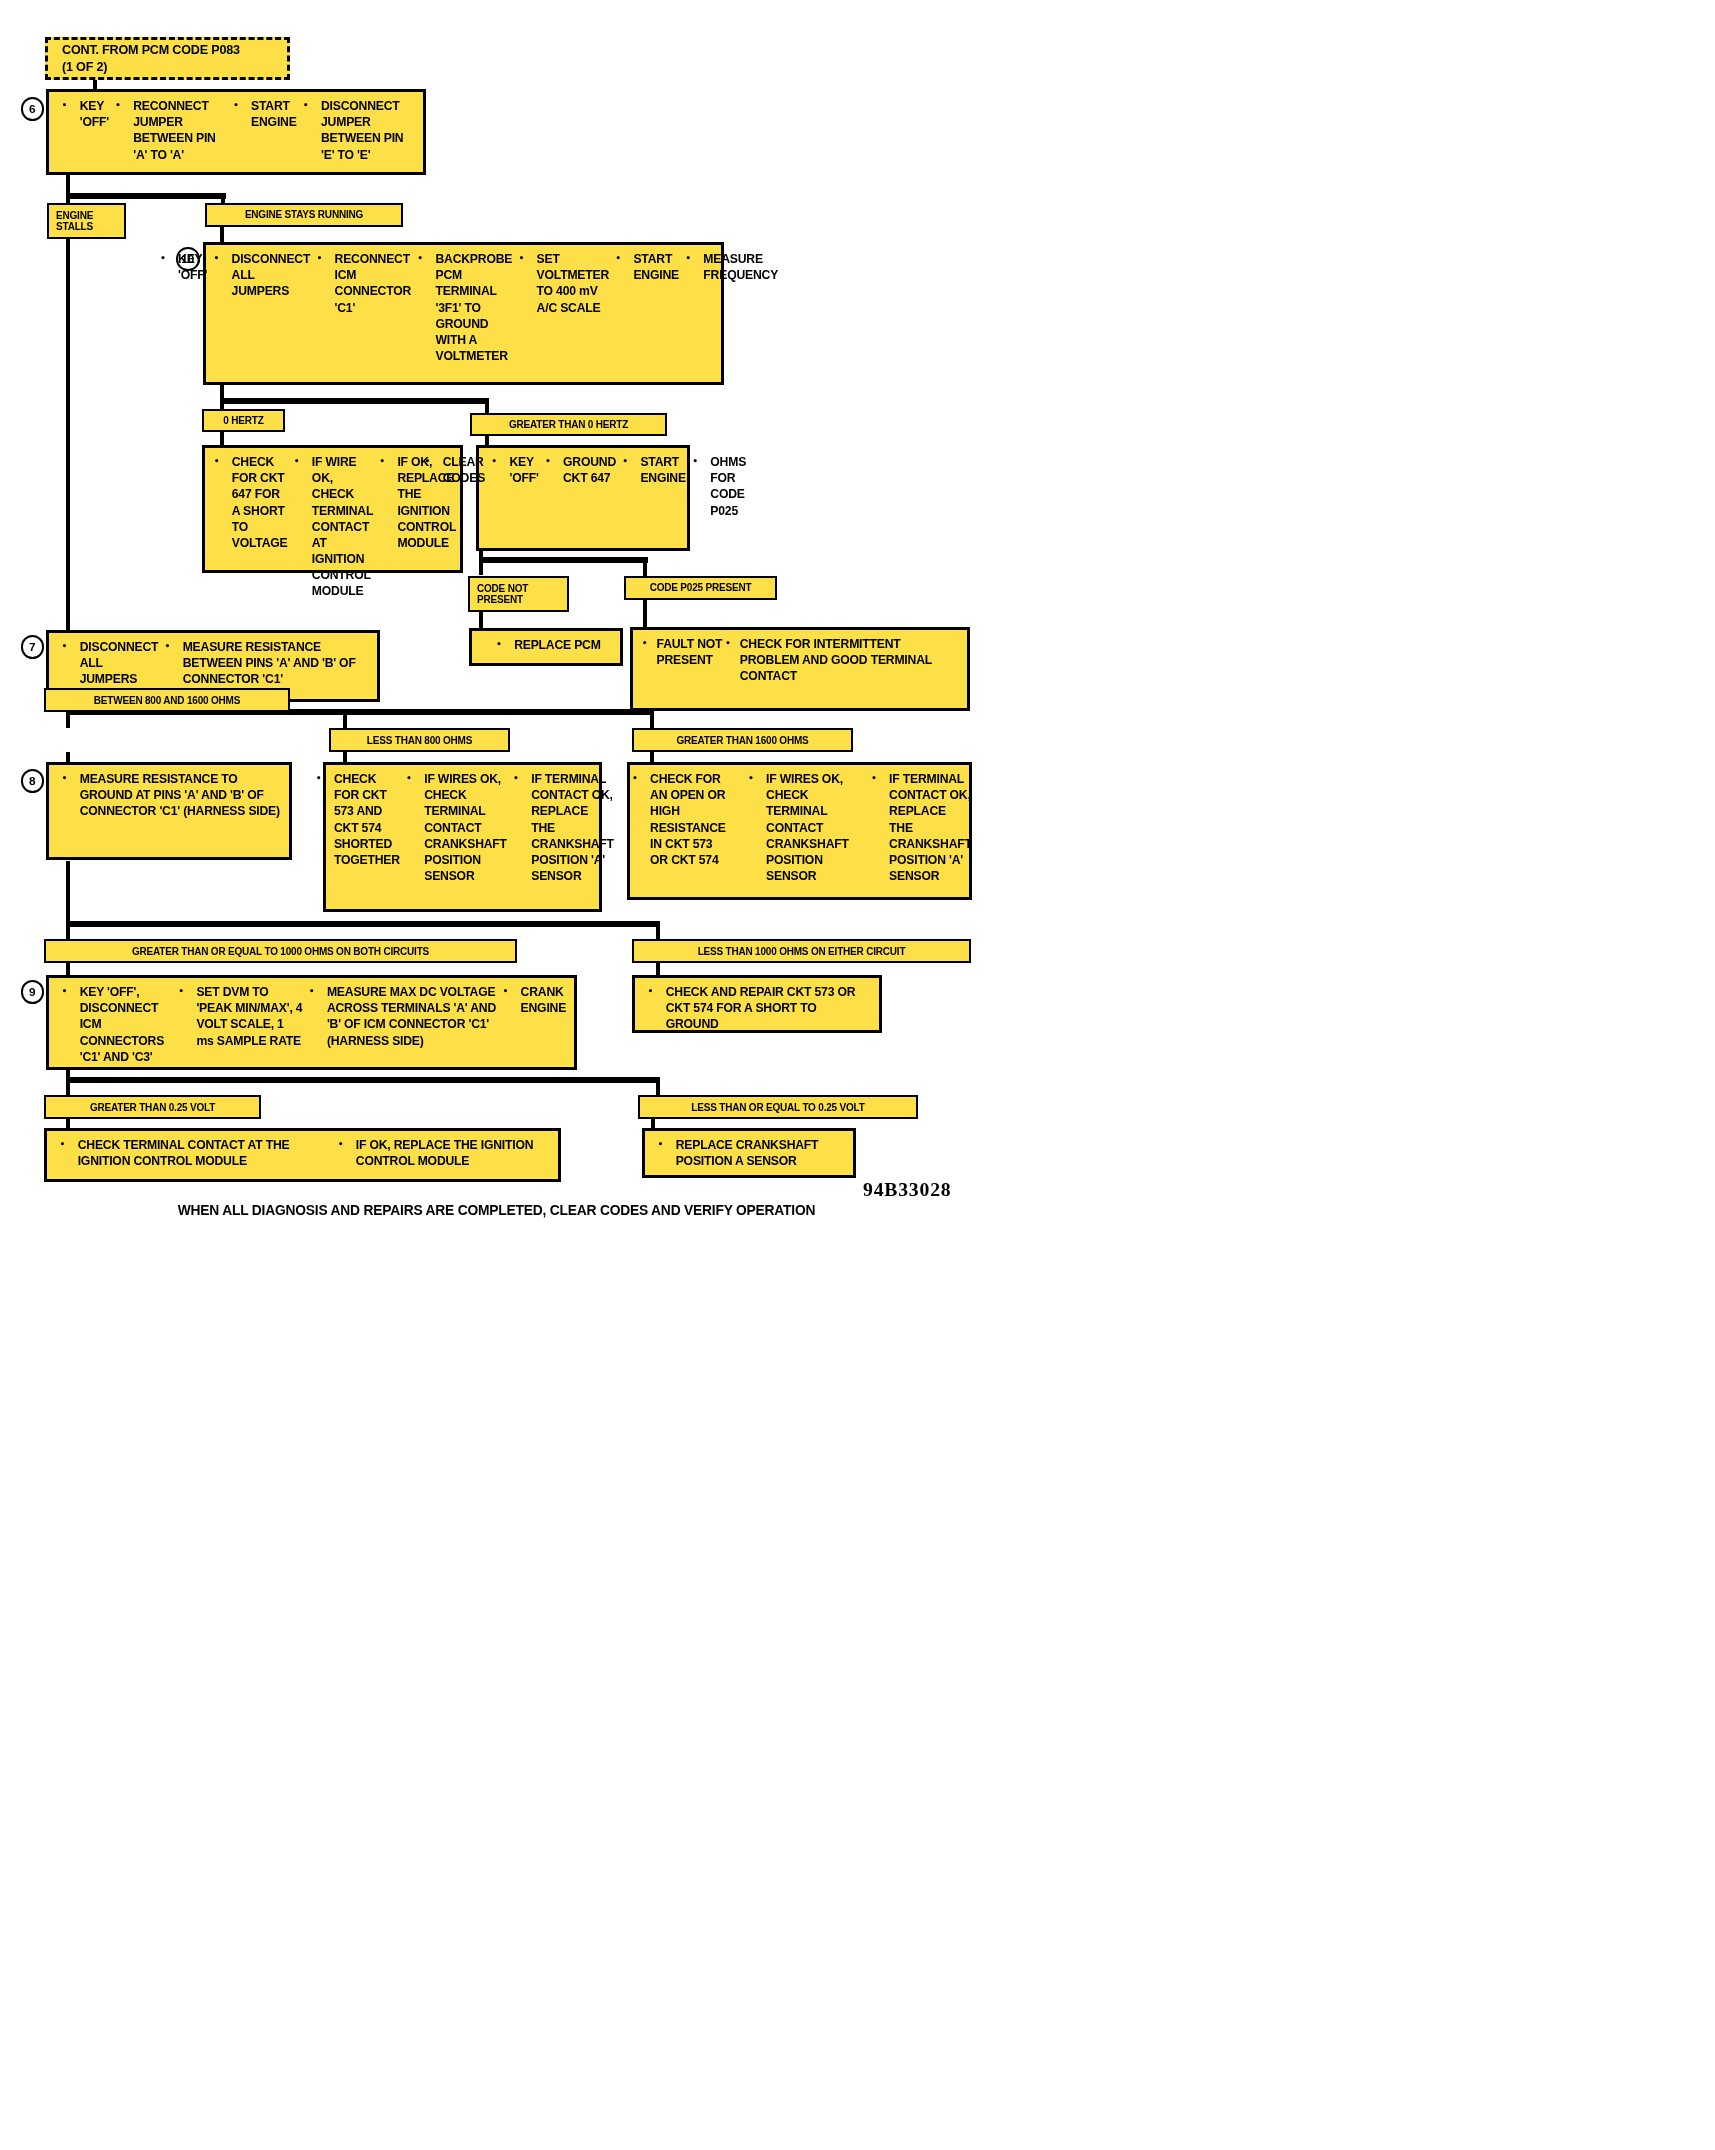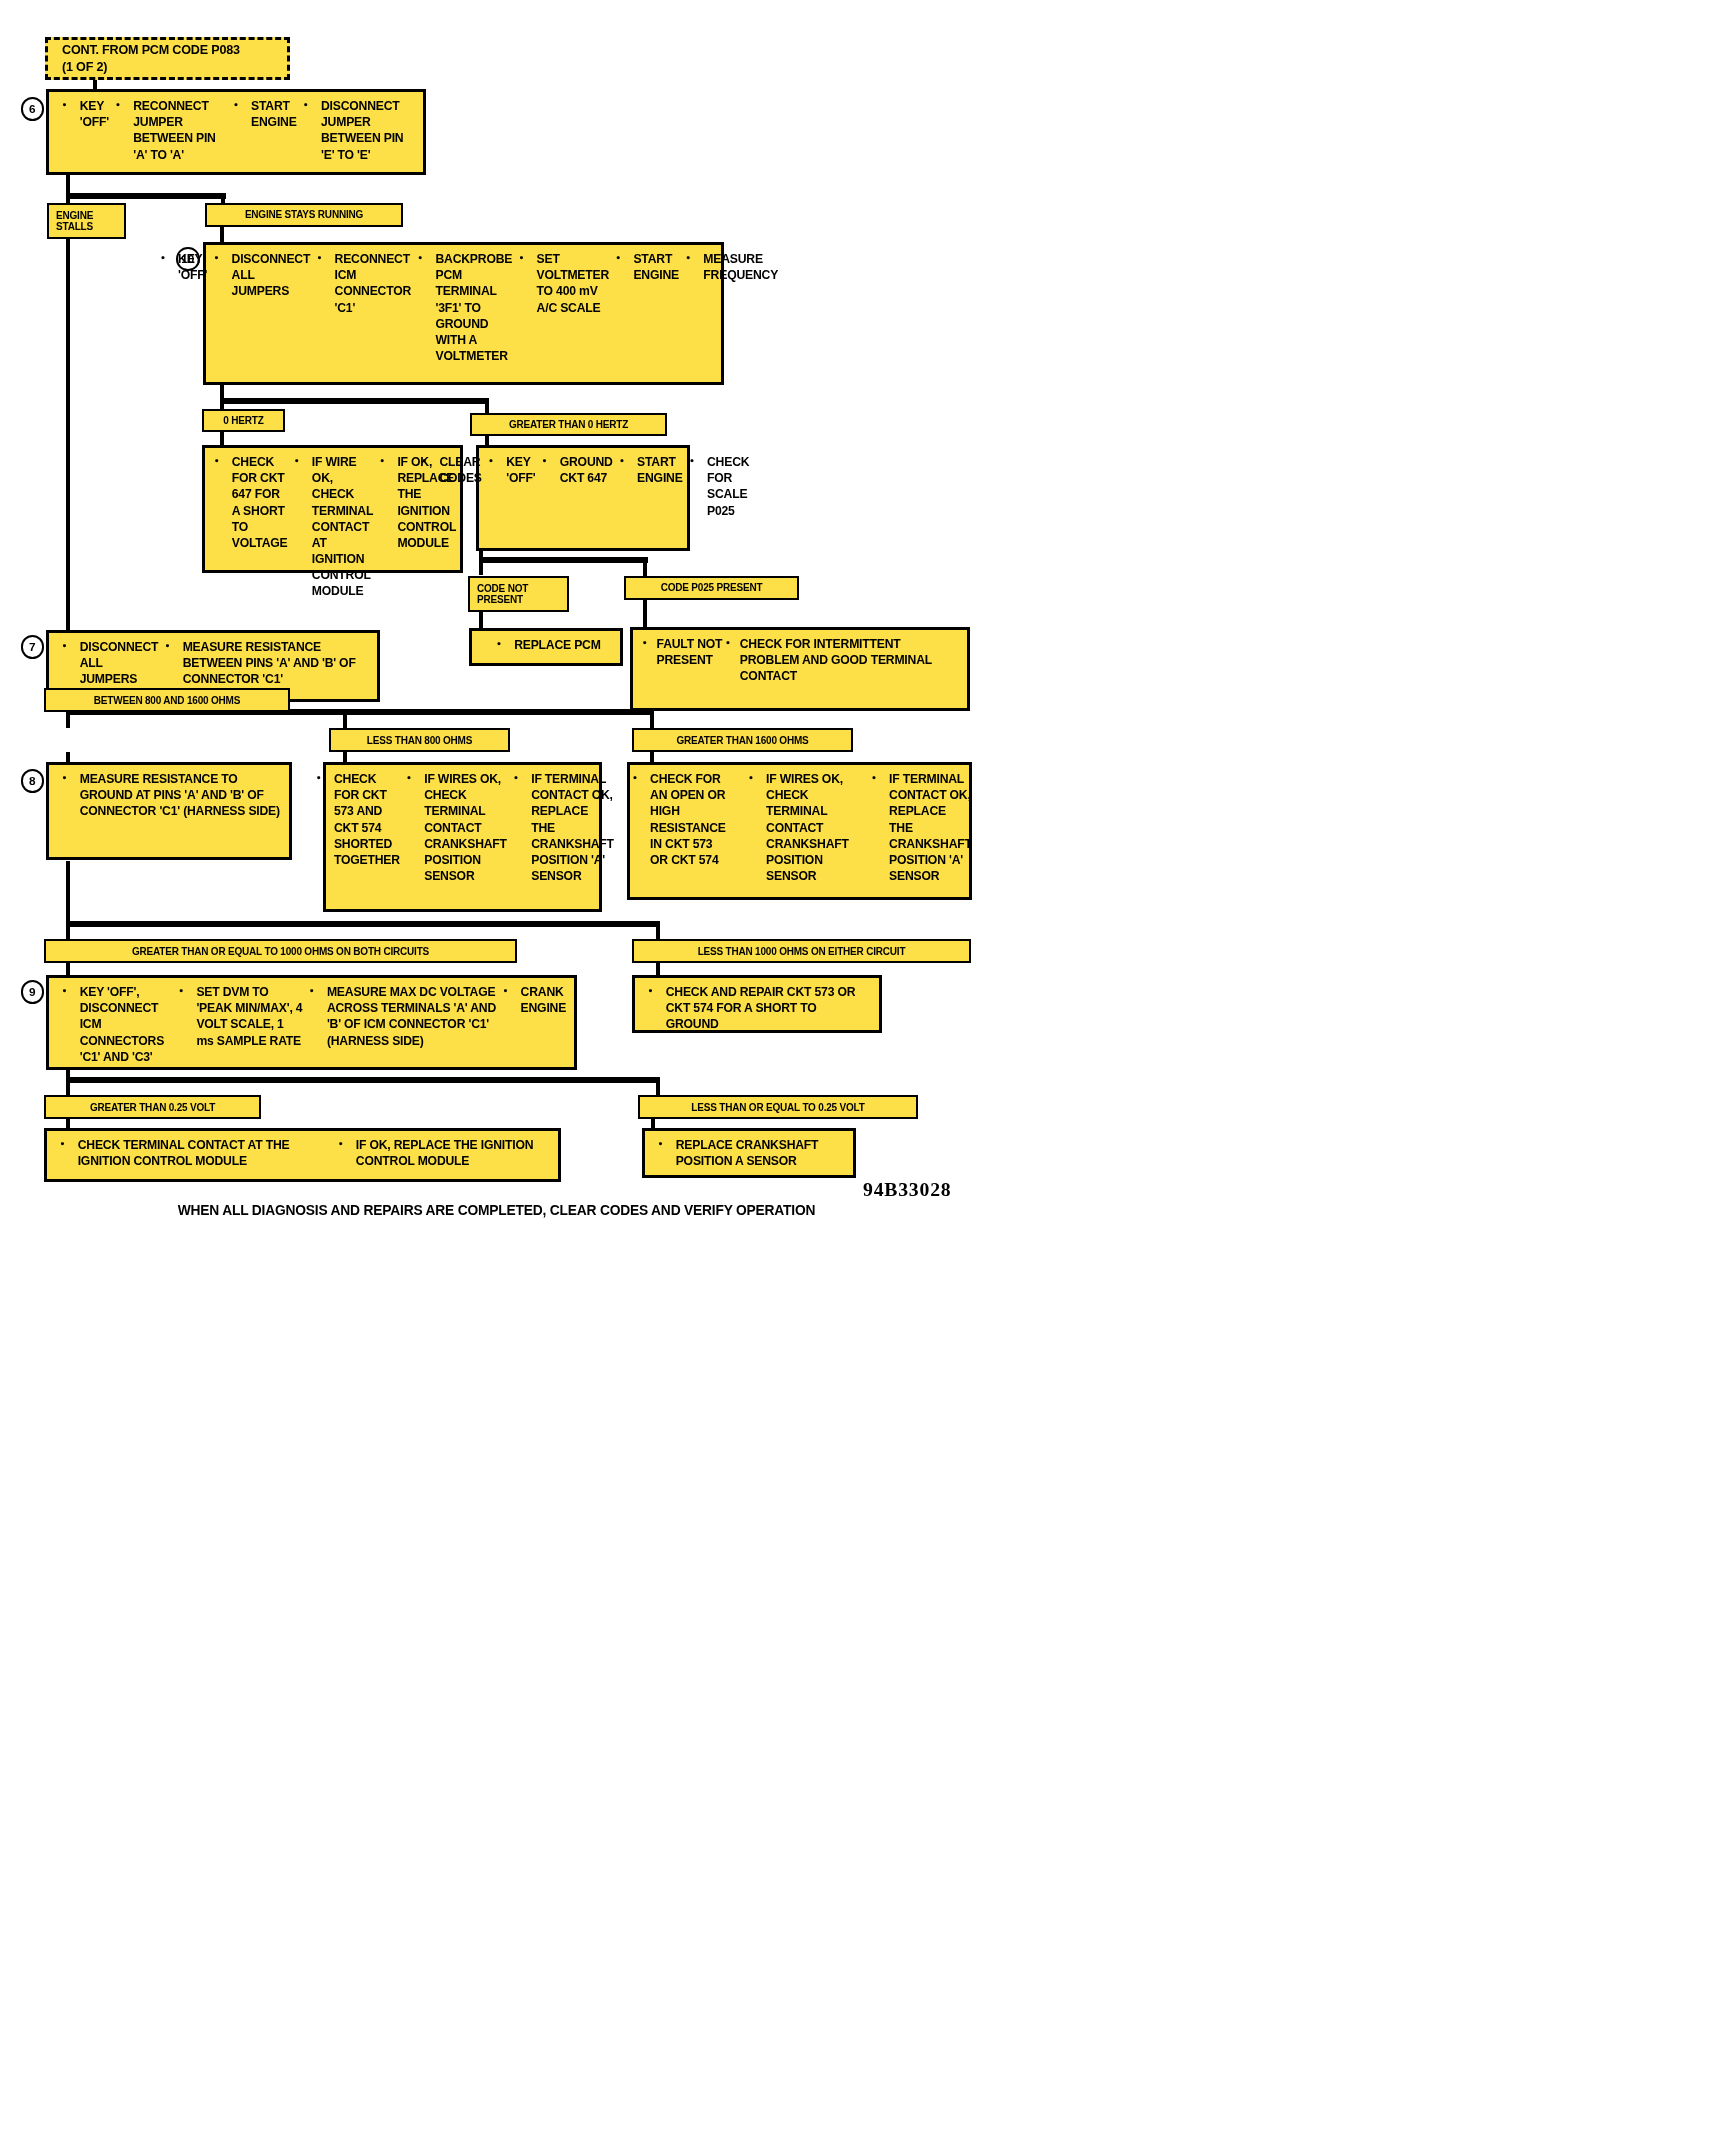--- a/index.html
+++ b/index.html
@@ -106,25 +106,25 @@
     <div class="li">CHECK FOR CKT 647 FOR A SHORT TO VOLTAGE</div>
     <div class="li">IF WIRE OK, CHECK TERMINAL CONTACT AT IGNITION CONTROL MODULE</div>
     <div class="li">IF OK, REPLACE THE IGNITION CONTROL MODULE</div>
   </div>
 
   <div class="node box" style="left:476px;top:445px;width:214px;height:106px;">
     <div class="li">CLEAR CODES</div>
     <div class="li">KEY 'OFF'</div>
     <div class="li">GROUND CKT 647</div>
     <div class="li">START ENGINE</div>
-    <div class="li">CHECK FOR SCALE P025</div>
+    <div class="li">OHMS FOR CODE P025</div>
   </div>
 
   <div class="node label tl" style="left:468px;top:576px;width:101px;height:36px;">CODE NOT PRESENT</div>
-  <div class="node label" style="left:624px;top:576px;width:175px;height:23.6px;">CODE P025 PRESENT</div>
+  <div class="node label" style="left:624px;top:576px;width:153px;height:23.6px;">CODE P025 PRESENT</div>
 
   <div class="node box" style="left:469px;top:628px;width:154px;height:38px;font-size:12.6px;">
     <div class="li">REPLACE PCM</div>
   </div>
 
   <div class="node box tight" style="left:630px;top:627px;width:340px;height:84px;font-size:12.6px;">
     <div class="li">FAULT NOT PRESENT</div>
     <div class="li">CHECK FOR INTERMITTENT PROBLEM AND GOOD TERMINAL CONTACT</div>
   </div>
 

